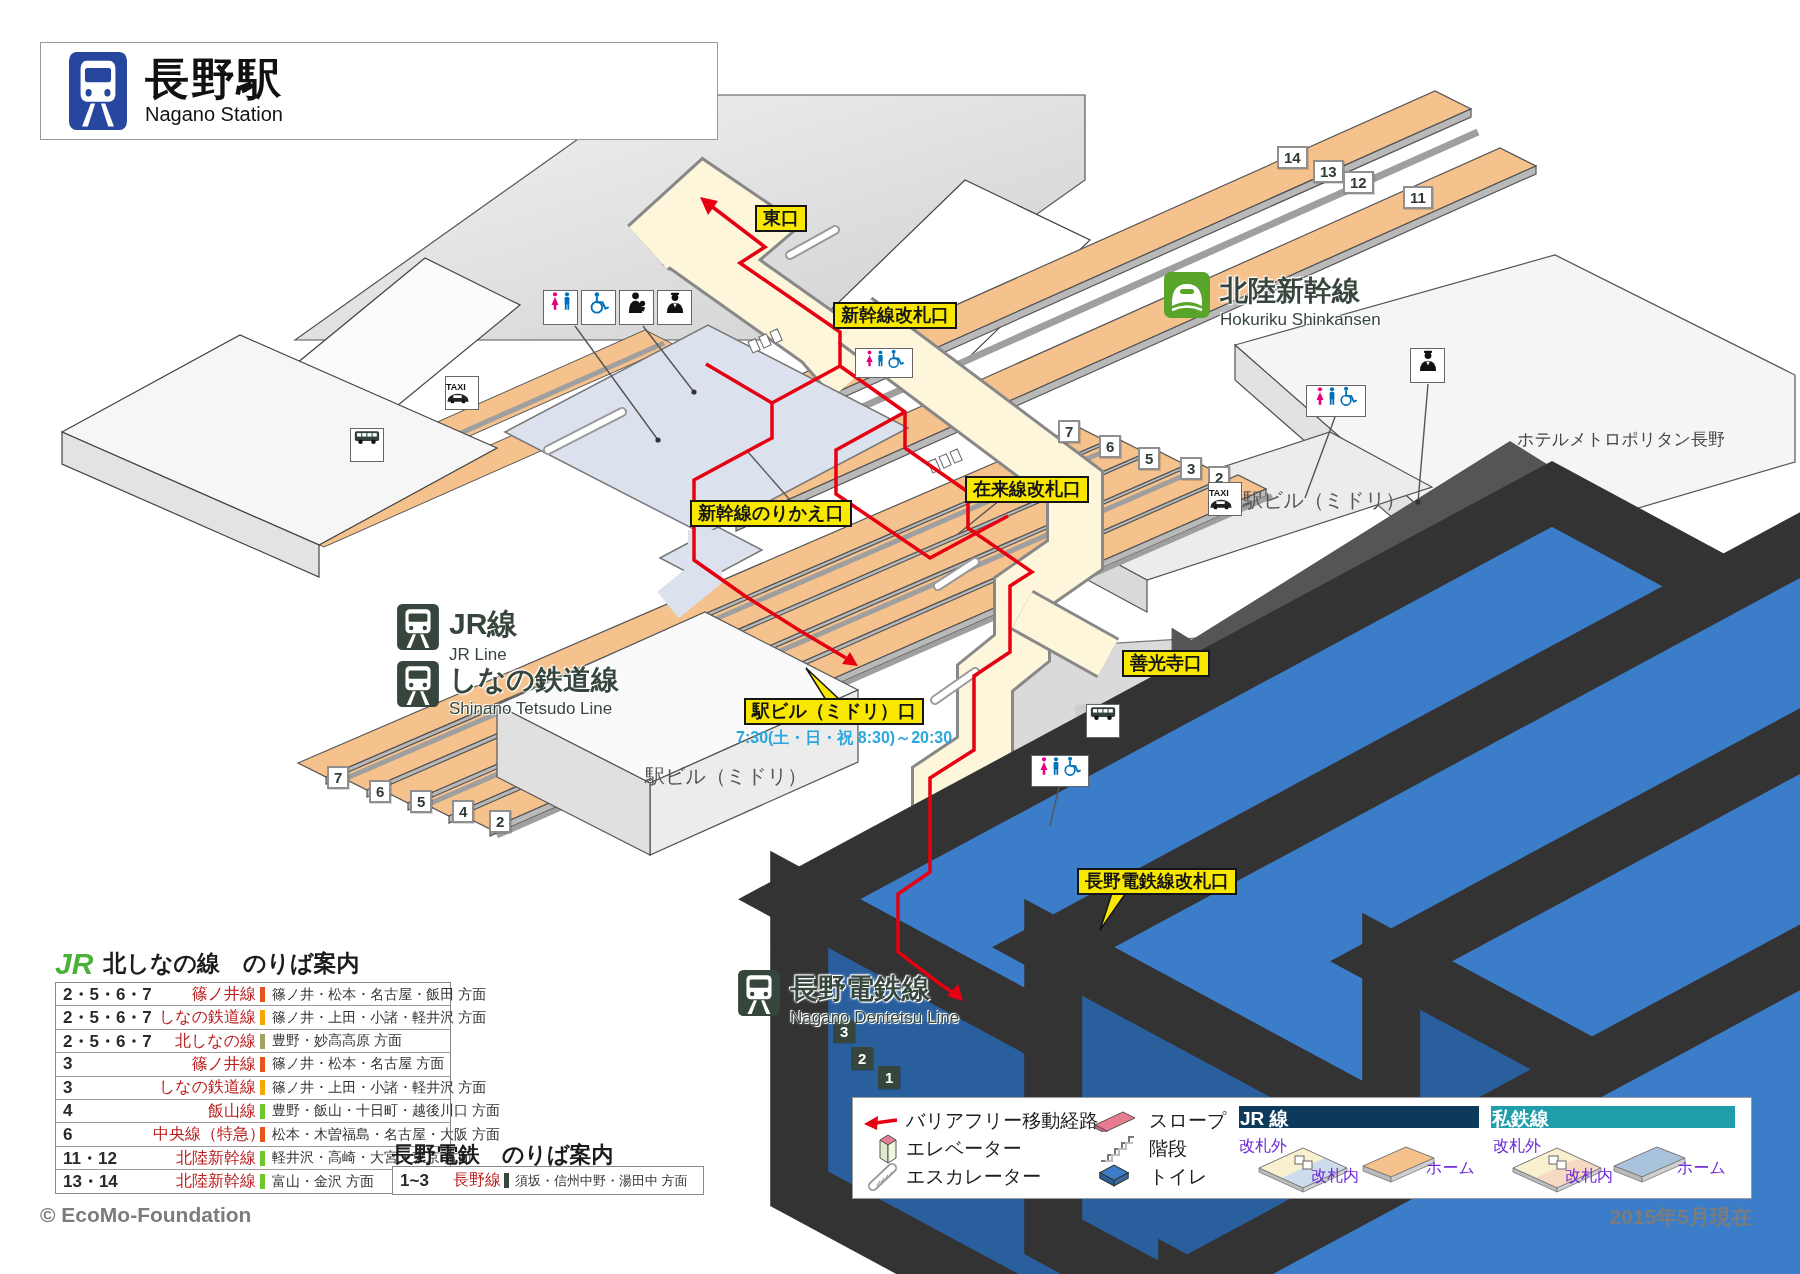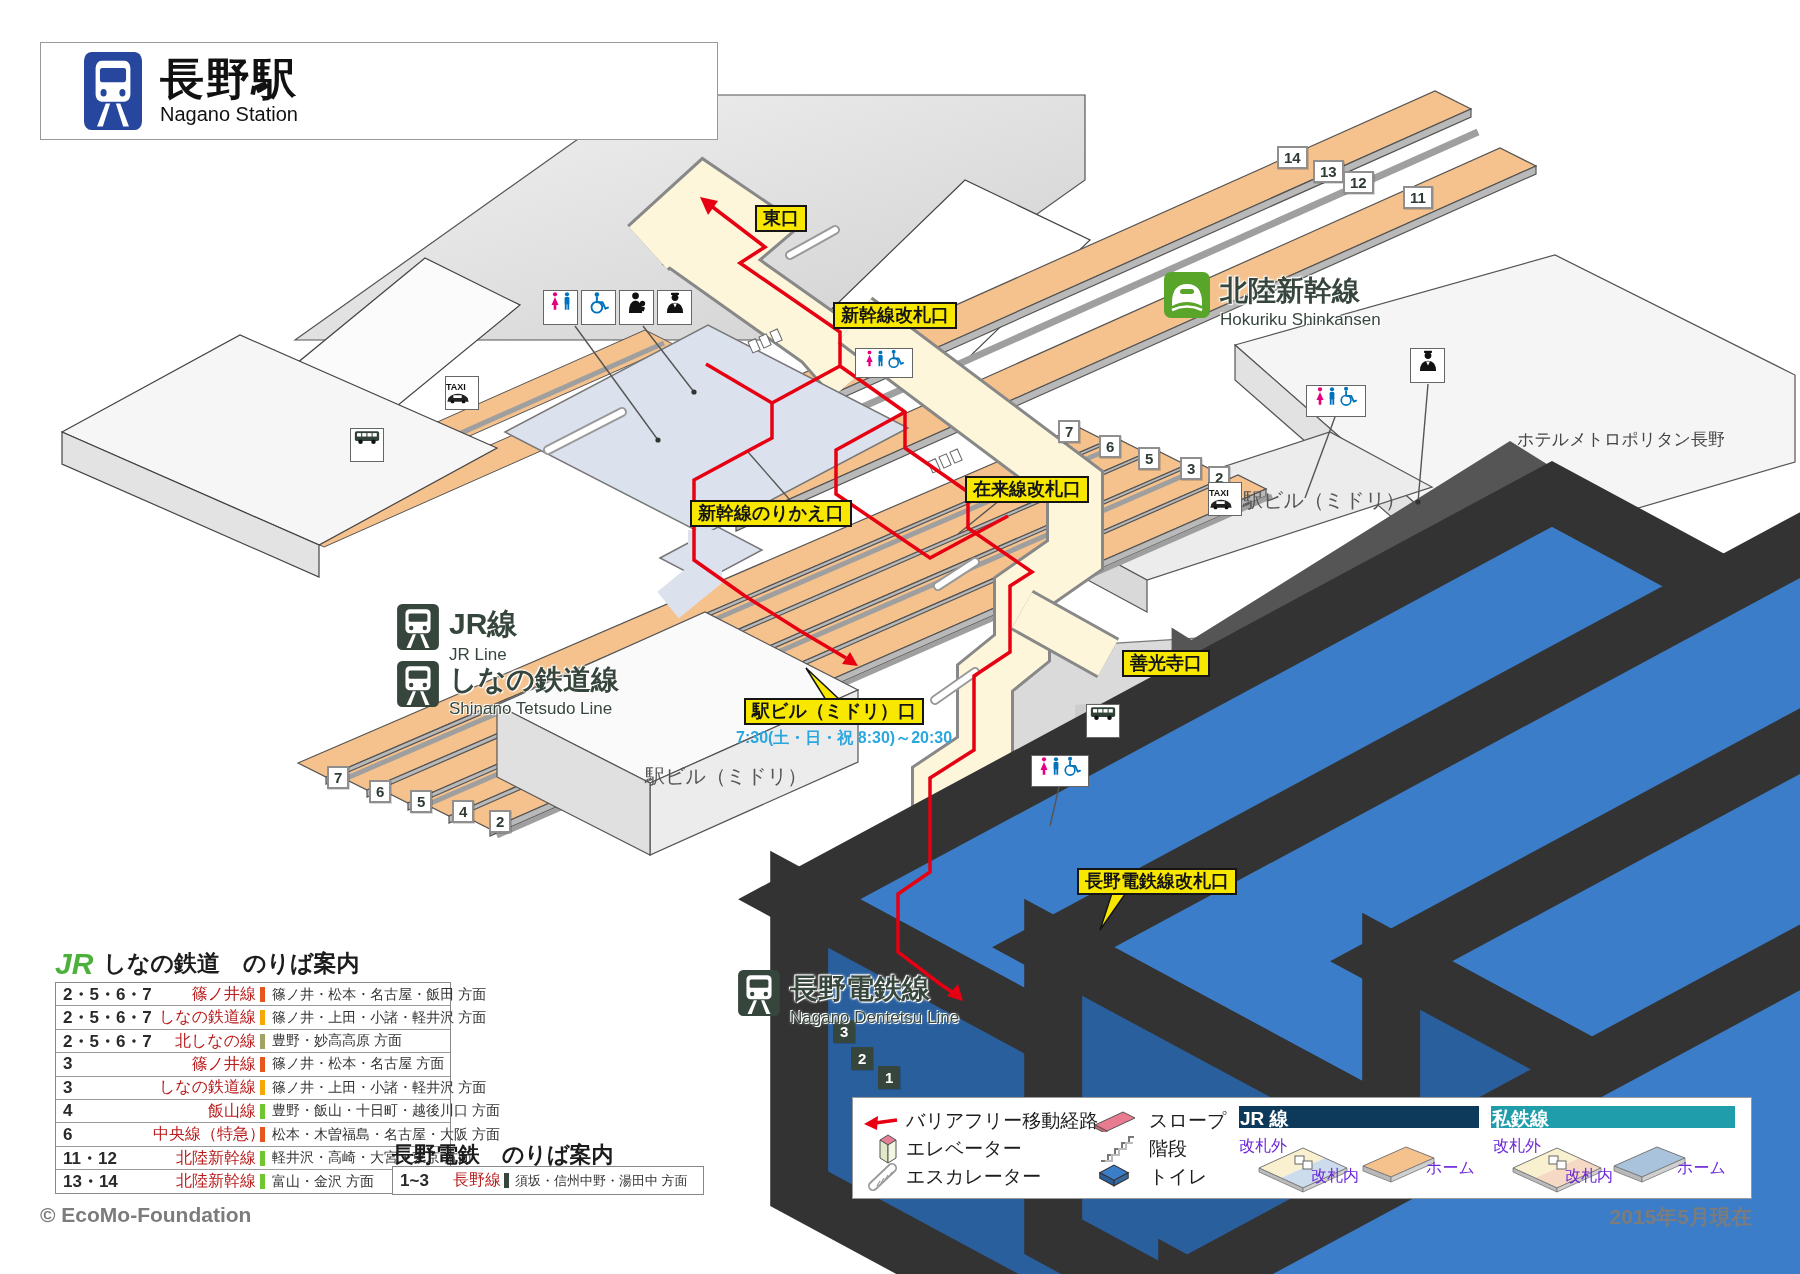--- a/index.html
+++ b/index.html
@@ -2,21 +2,21 @@
 <html><head>
 <meta charset="utf-8">
 <style>
   html,body{margin:0;padding:0;background:#fff;}
   .stage{position:relative;width:1800px;height:1274px;background:#fff;overflow:hidden;
          font-family:"Liberation Sans","DejaVu Sans",sans-serif;color:#222;}
   .abs{position:absolute;}
   svg.map{position:absolute;left:0;top:0;width:1800px;height:1274px;}
   
   .hdr{position:absolute;left:40px;top:42px;width:678px;height:98px;border:1px solid #999;background:#fff;
-       display:flex;align-items:center;gap:18px;padding-left:43px;box-sizing:border-box;}
+       display:flex;align-items:center;gap:18px;padding-left:28px;box-sizing:border-box;}
   .hdr-ico{width:58px;height:78px;color:#27479e;}
   .hdr-title{font-size:44px;font-weight:bold;color:#111;line-height:1.05;letter-spacing:2px;}
   .hdr-sub{font-size:20px;color:#111;}
   
   .ylabel{position:absolute;background:#f8e800;border:2.5px solid #151515;color:#151515;font-weight:bold;
           font-size:18px;line-height:1.05;padding:2px 6px;white-space:nowrap;z-index:30;font-family:Liberation Serif, serif;}
   
   .lline{position:absolute;z-index:25;display:flex;gap:10px;align-items:flex-start;}
   .lline .ic{flex:0 0 auto;}
   .lline .jp{font-weight:bold;color:#36463c;white-space:nowrap;
@@ -508,21 +508,21 @@
       </svg>
   </div>
   <div class="ibox" style="left:1086px;top:704px;width:34px;height:34px">
     <svg width="26" height="16" viewBox="0 0 30 18" style="color:#2f4136">
         <use href="#sym-bus"></use>
       </svg>
   </div>
 
   <div class="tbl-title" style="left:55px;top:948px">
     <span class="jrlogo">JR</span>
-    <span class="t">しなの鉄道　のりば案内</span>
+    <span class="t">北しなの線　のりば案内</span>
   </div>
   <div class="ptable" style="left:55px;top:982px;width:396px">
     <div class="prow">
       <span class="pf">2・5・6・7</span>
       <span class="ln">篠ノ井線</span>
       <span class="bar" style="background:#e8541e"></span>
       <span class="ds">篠ノ井・松本・名古屋・飯田 方面</span>
     </div>
     <div class="prow">
       <span class="pf">2・5・6・7</span>

